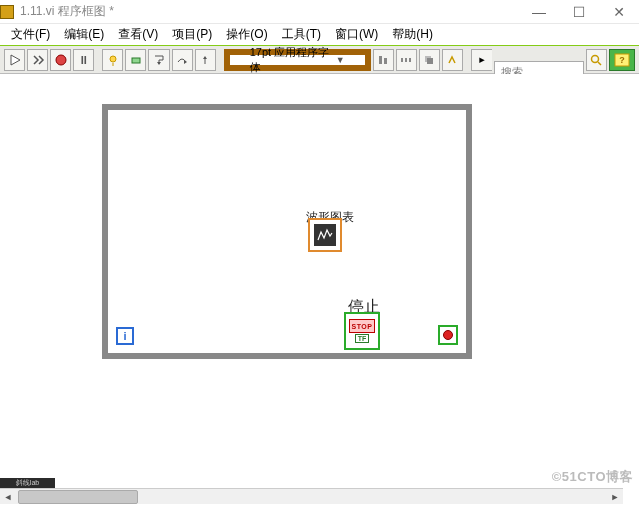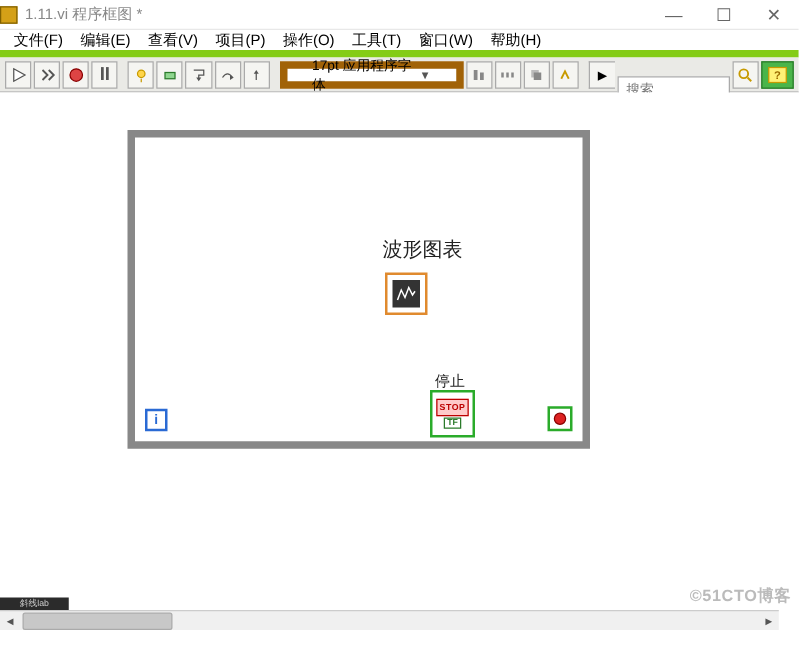--- a/index.html
+++ b/index.html
@@ -30,23 +30,23 @@
   .titlebar .spacer { flex: 1; }
   .winbtn {
     width: 40px; height: 24px;
     display: flex; align-items: center; justify-content: center;
     color: #666;
     font-size: 14px;
   }
   .menubar {
     height: 22px;
     display: flex;
-    align-items: flex-start;
+    align-items: center;
     padding: 0 4px;
-    border-bottom: 6px solid #84cc16;
+    border-bottom: 1px solid #84cc16;
     background: #fff;
   }
   .menubar span {
     padding: 0 7px;
     cursor: default;
   }
   .toolbar {
     height: 28px;
     background: #eaeae6;
     border-bottom: 1px solid #bbb;
@@ -55,21 +55,21 @@
     padding: 0 4px;
     gap: 2px;
   }
   .tbtn {
     width: 22px; height: 22px;
     background: #f5f5f2;
     border: 1px solid #aaa;
     display: flex;
     align-items: center;
     justify-content: center;
-    font-size: 15px;
+    font-size: 11px;
   }
   .tbtn svg { display:block; }
   .sep { width: 4px; }
   .fontsel {
     height: 22px;
     border: 6px solid #a16207;
     background: #fff;
     display: flex;
     align-items: center;
     padding: 0 20px;
@@ -113,41 +113,41 @@
   }
   .whileloop {
     position: absolute;
     left: 102px; top: 30px;
     width: 370px; height: 255px;
     border: 6px solid #888;
     background: #fff;
   }
   .chartlabel {
     position: absolute;
-    left: 198px; top: 80px;
-    font-size: 16px;
+    left: 198px; top: 99px;
+    font-size: 12px;
     color: #222;
   }
   .chartterm {
     position: absolute;
     left: 200px; top: 108px;
     width: 34px; height: 34px;
     border: 2px solid #e08a2e;
     background: #fff;
     display:flex; align-items:center; justify-content:center;
   }
   .chartterm-inner {
     width: 22px; height: 22px;
     background: #333;
     display:flex; align-items:center; justify-content:center;
   }
   .stoplabel {
     position: absolute;
     left: 240px; top: 187px;
-    font-size: 12px;
+    font-size: 16px;
     color: #222;
   }
   .stopterm {
     position: absolute;
     left: 236px; top: 202px;
     width: 36px; height: 38px;
     border: 2px solid #2aab2a;
     background: #fff;
     display:flex; flex-direction:column; align-items:center; justify-content:center;
     gap:1px;

